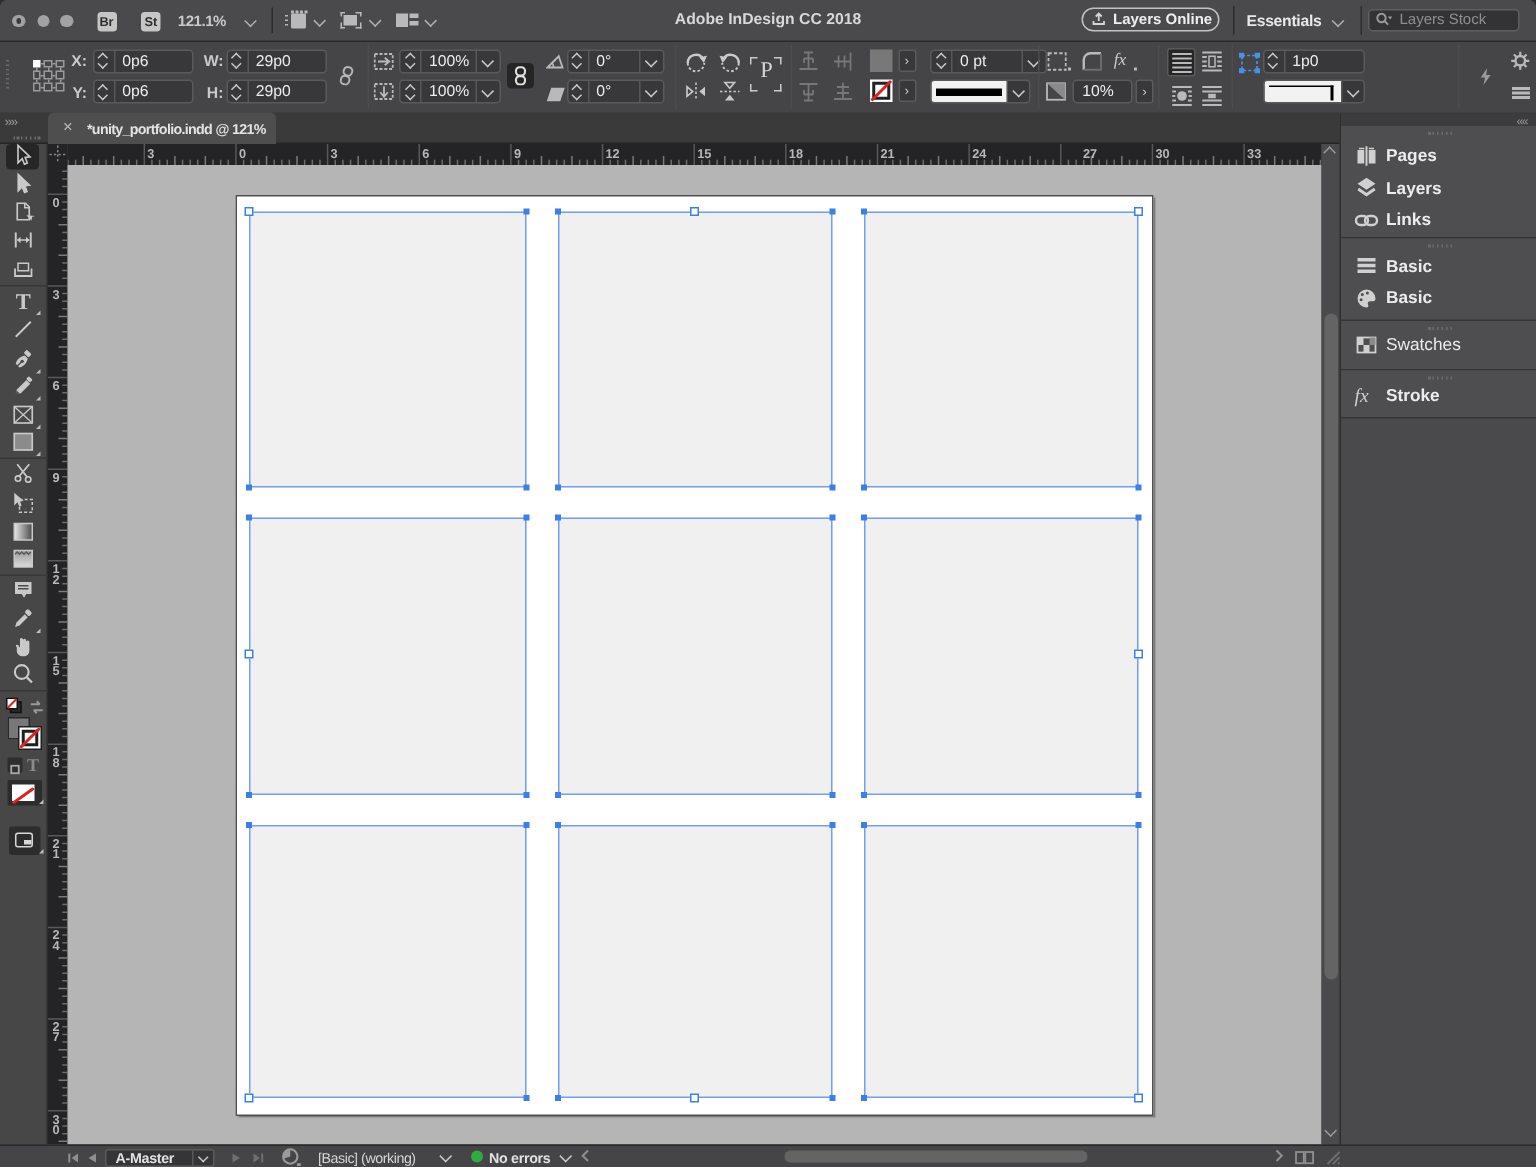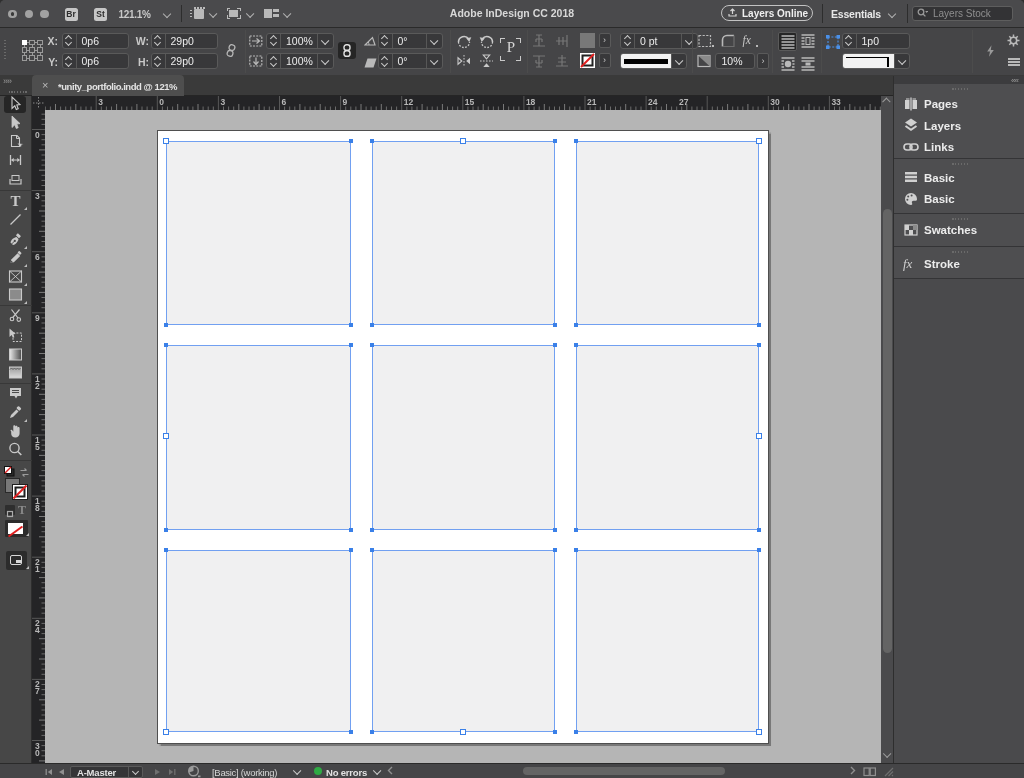--- a/index.html
+++ b/index.html
@@ -504,21 +504,21 @@
         <span style="position:absolute;left:53.2px;top:0px;">3</span>
         <span style="position:absolute;left:114.3px;top:0px;">0</span>
         <span style="position:absolute;left:175.4px;top:0px;">3</span>
         <span style="position:absolute;left:236.5px;top:0px;">6</span>
         <span style="position:absolute;left:297.6px;top:0px;">9</span>
         <span style="position:absolute;left:358.7px;top:0px;text-align:center;">12</span>
         <span style="position:absolute;left:419.8px;top:0px;">15</span>
         <span style="position:absolute;left:480.9px;top:0px;">18</span>
         <span style="position:absolute;left:542.0px;top:0px;">21</span>
         <span style="position:absolute;left:603.1px;top:0px;">24</span>
-        <span style="position:absolute;left:634px;top:0px;">27</span>
+        <span style="position:absolute;left:677px;top:0px;">27</span>
         <span style="position:absolute;left:725.3px;top:0px;">30</span>
         <span style="position:absolute;left:786.4px;top:0px;">33</span>
       </div>
     </div>
     <div class="abs" style="left:32px;top:110px;width:13px;height:653px;background:#242426;overflow:hidden">
       <svg width="13" height="653" style="position:absolute;left:0;top:0">
         <path d="M9.5 4.2H13 M9.5 9.3H13 M9.5 14.4H13 M9.5 24.6H13 M9.5 29.7H13 M9.5 34.8H13 M9.5 45.0H13 M9.5 50.1H13 M9.5 55.1H13 M9.5 65.3H13 M9.5 70.4H13 M9.5 75.5H13 M9.5 85.7H13 M9.5 90.8H13 M9.5 95.9H13 M9.5 106.1H13 M9.5 111.2H13 M9.5 116.2H13 M9.5 126.4H13 M9.5 131.5H13 M9.5 136.6H13 M9.5 146.8H13 M9.5 151.9H13 M9.5 157.0H13 M9.5 167.2H13 M9.5 172.2H13 M9.5 177.3H13 M9.5 187.5H13 M9.5 192.6H13 M9.5 197.7H13 M9.5 207.9H13 M9.5 213.0H13 M9.5 218.1H13 M9.5 228.3H13 M9.5 233.4H13 M9.5 238.4H13 M9.5 248.6H13 M9.5 253.7H13 M9.5 258.8H13 M9.5 269.0H13 M9.5 274.1H13 M9.5 279.2H13 M9.5 289.4H13 M9.5 294.4H13 M9.5 299.5H13 M9.5 309.7H13 M9.5 314.8H13 M9.5 319.9H13 M9.5 330.1H13 M9.5 335.2H13 M9.5 340.3H13 M9.5 350.5H13 M9.5 355.6H13 M9.5 360.6H13 M9.5 370.8H13 M9.5 375.9H13 M9.5 381.0H13 M9.5 391.2H13 M9.5 396.3H13 M9.5 401.4H13 M9.5 411.6H13 M9.5 416.7H13 M9.5 421.7H13 M9.5 431.9H13 M9.5 437.0H13 M9.5 442.1H13 M9.5 452.3H13 M9.5 457.4H13 M9.5 462.5H13 M9.5 472.7H13 M9.5 477.8H13 M9.5 482.8H13 M9.5 493.0H13 M9.5 498.1H13 M9.5 503.2H13 M9.5 513.4H13 M9.5 518.5H13 M9.5 523.6H13 M9.5 533.8H13 M9.5 538.9H13 M9.5 543.9H13 M9.5 554.1H13 M9.5 559.2H13 M9.5 564.3H13 M9.5 574.5H13 M9.5 579.6H13 M9.5 584.7H13 M9.5 594.9H13 M9.5 600.0H13 M9.5 605.0H13 M9.5 615.2H13 M9.5 620.3H13 M9.5 625.4H13 M9.5 635.6H13 M9.5 640.7H13 M9.5 645.8H13" stroke="#6b6b6b" stroke-width="1"></path>
         <path d="M7 39.9H13 M7 60.2H13 M7 101.0H13 M7 121.3H13 M7 162.1H13 M7 182.4H13 M7 223.2H13 M7 243.5H13 M7 284.3H13 M7 304.6H13 M7 345.4H13 M7 365.7H13 M7 406.5H13 M7 426.8H13 M7 467.6H13 M7 487.9H13 M7 528.7H13 M7 549.0H13 M7 589.8H13 M7 610.1H13 M7 650.9H13" stroke="#7a7a7a" stroke-width="1"></path>
         <path d="M0 19.5H13 M0 80.6H13 M0 141.7H13 M0 202.8H13 M0 263.9H13 M0 325.0H13 M0 386.1H13 M0 447.2H13 M0 508.3H13 M0 569.4H13 M0 630.5H13" stroke="#585858" stroke-width="1"></path>
       </svg>
@@ -656,21 +656,21 @@
           <circle cx="8.6" cy="4.4" r="1" fill="#4e4e50"></circle>
           <circle cx="4.4" cy="8.8" r="1" fill="#4e4e50"></circle>
         </svg></div>
       <div class="abs" style="left:30px;top:117.0px;color:#ececec;font-size:11.5px;font-weight:bold">Basic</div>
       <div class="abs" style="left:9px;top:145.5px;width:16px;height:16px"><svg width="16" height="16" viewBox="0 0 16 16" style="">
           <rect x="2" y="3" width="12" height="10" fill="none" stroke="#d0d0d0" stroke-width="1.2"></rect>
           <rect x="2" y="3" width="4" height="5" fill="#d0d0d0"></rect>
           <rect x="10" y="3" width="4" height="5" fill="#8a8a8a"></rect>
           <rect x="6" y="8" width="4" height="5" fill="#d0d0d0"></rect>
         </svg></div>
-      <div class="abs" style="left:30px;top:148.0px;color:#ececec;font-size:11.5px;font-weight:bold">Swatches</div>
+      <div class="abs" style="left:30px;top:148.0px;color:#ececec;font-size:11.5px;font-weight:normal">Swatches</div>
       <div class="abs" style="left:9px;top:179.5px;width:16px;height:16px">
         <div style="color:#d0d0d0;font-size:13px;font-style:italic;font-family:'Liberation Serif'">fx</div>
       </div>
       <div class="abs" style="left:30px;top:182.0px;color:#ececec;font-size:11.5px;font-weight:bold">Stroke</div>
     </div>
     <div class="abs" style="left:0;top:763px;width:1024px;height:15px;background:#454547;border-top:1px solid #2a2a2a">
       <svg width="8" height="8" viewBox="0 0 8 8" style="position:absolute;left:45px;top:3.5px">
         <path d="M1.2 1 V7" stroke="#8f8f8f" stroke-width="1.3"></path>
         <path d="M7 1 L2.8 4 L7 7 Z" fill="#8f8f8f"></path>
       </svg>

